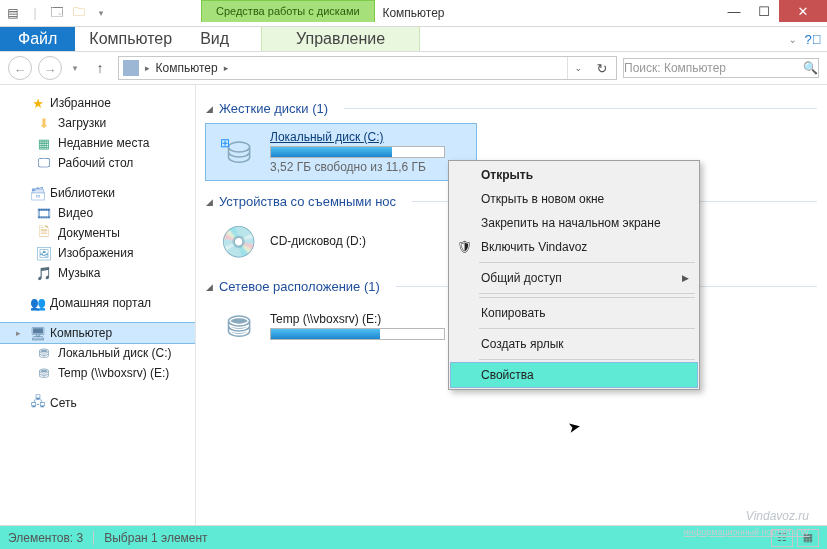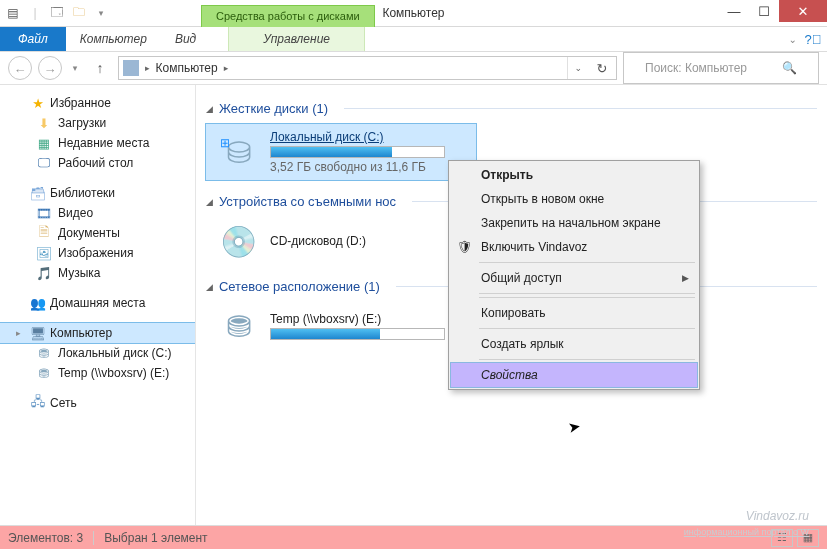--- a/index.html
+++ b/index.html
@@ -8,45 +8,45 @@
   
   .titlebar { height: 27px; background: #fff; border-bottom: 1px solid #d9d9d9; display: flex; align-items: stretch; position: relative; }
   .titlebar-left { display: flex; align-items: center; padding: 0 4px; gap: 4px; }
   .qat-icon { width: 18px; height: 18px; display: flex; align-items: center; justify-content: center; font-size: 12px; color: #555; }
   .title-text { position: absolute; left: 0; right: 0; text-align: center; font-size: 12px; color: #333; line-height: 27px; pointer-events: none; }
   .title-controls { position: absolute; right: 0; top: 0; display: flex; height: 22px; }
   .tc-btn { width: 30px; height: 22px; display: flex; align-items: center; justify-content: center; font-size: 13px; color: #333; }
   .tc-btn.close { background: #c75050; color: #fff; width: 48px; }
 
   
-  .context-tab-outer { position: absolute; left: 201px; top: 0; height: 27px; display: flex; align-items: flex-end; }
+  .context-tab-outer { position: absolute; left: 201px; top: 0; height: 27px; display: flex; }
   .context-tab { background: #a6e07a; border: 1px solid #7ec94a; border-bottom: none; font-size: 11px; color: #2b5d0c; padding: 4px 14px 3px; height: 22px; }
 
   
   .ribbon { height: 25px; background: #fff; border-bottom: 1px solid #dcdcdc; display: flex; align-items: stretch; position: relative; }
-  .ribbon-tab { font-size: 12px; color: #444; padding: 0 14px; display: flex; align-items: center; cursor: default; font-style: italic; }
+  .ribbon-tab { font-size: 16px; color: #444; padding: 0 14px; display: flex; align-items: center; cursor: default; }
   .ribbon-tab.file { background: #1979ca; color: #fff; padding: 0 18px; }
   .ribbon-tab.ctx { background: #e9f7de; border-left: 1px solid #cde8b7; border-right: 1px solid #cde8b7; }
   .ribbon-right { position: absolute; right: 6px; top: 0; height: 25px; display: flex; align-items: center; gap: 8px; }
   .rb-icon { width: 16px; height: 16px; display: flex; align-items: center; justify-content: center; color: #1979ca; font-size: 13px; }
   .chev { color: #888; font-size: 10px; }
 
   
   .navbar { height: 33px; background: #fff; border-bottom: 1px solid #e1e1e1; display: flex; align-items: center; padding: 4px 8px; gap: 6px; }
   .nav-btn { width: 24px; height: 24px; border: 1px solid #c7c7c7; border-radius: 12px; display: flex; align-items: center; justify-content: center; color: #9a9a9a; font-size: 13px; }
   .nav-btn.small { border: none; width: 14px; }
   .nav-up { width: 24px; height: 24px; display: flex; align-items: center; justify-content: center; color: #555; font-size: 14px; }
   .addressbar { flex: 1; height: 24px; border: 1px solid #c7c7c7; display: flex; align-items: center; padding: 0 4px; font-size: 12px; color: #333; gap: 6px; }
   .addr-icon { width: 16px; height: 16px; background: #9bb7d4; display: inline-block; }
   .addr-crumb { display: flex; align-items: center; gap: 4px; }
   .addr-sep { color: #666; font-size: 9px; }
   .addr-right { margin-left: auto; display: flex; align-items: center; gap: 4px; }
   .addr-dd { color: #666; font-size: 9px; padding: 0 6px; border-left: 1px solid #e0e0e0; height: 22px; display: flex; align-items: center; }
   .addr-refresh { width: 20px; color: #555; display: flex; align-items: center; justify-content: center; font-size: 13px; }
-  .searchbox { width: 196px; height: 32px; border: 1px solid #c7c7c7; display: flex; align-items: center; padding: 0 21px; font-size: 12px; color: #999; }
+  .searchbox { width: 196px; height: 20px; border: 1px solid #c7c7c7; display: flex; align-items: center; padding: 0 0; font-size: 12px; color: #999; }
   .searchbox .sicon { margin-left: auto; color: #777; font-size: 12px; }
 
   
   .main { display: flex; height: 440px; }
   .sidebar { width: 196px; border-right: 1px solid #e5e5e5; padding: 8px 0; font-size: 12px; color: #222; overflow: hidden; }
   .sb-group { margin-bottom: 10px; }
   .sb-head { display: flex; align-items: center; padding: 2px 6px 2px 16px; gap: 4px; }
   .sb-item { display: flex; align-items: center; padding: 2px 6px 2px 36px; gap: 6px; white-space: nowrap; }
   .sb-tree-caret { width: 10px; color: #888; font-size: 9px; display: inline-block; }
   .sb-icon { width: 16px; height: 16px; display: inline-flex; align-items: center; justify-content: center; font-size: 13px; }
@@ -77,28 +77,28 @@
   .drive-name { color: #222; }
   .drive-name.sel { color: #0a3d78; text-decoration: underline; }
   .drive-bar { width: 175px; height: 12px; border: 1px solid #b7b7b7; background: #fff; position: relative; }
   .drive-bar .fill { position: absolute; left: 0; top: 0; bottom: 0; background: linear-gradient(#4fbff2, #1e86cf); }
   .drive-free { font-size: 12px; color: #666; }
 
   
   .ctxmenu { position: absolute; left: 448px; top: 160px; width: 252px; background: #f0f0f0; border: 1px solid #a0a0a0; box-shadow: 3px 3px 6px rgba(0,0,0,0.25); font-size: 12px; padding: 2px; z-index: 50; }
   .ctxmenu .row { display: flex; align-items: center; height: 24px; padding: 0 20px 0 30px; color: #222; position: relative; }
   .ctxmenu .row.first { font-weight: 600; }
-  .ctxmenu .row.hover { background: #c4b5fd; outline: 1px solid #8ab8e0; font-style: italic; }
+  .ctxmenu .row.hover { background: #5eead4; outline: 1px solid #8ab8e0; }
   .ctxmenu .sep { height: 1px; background: #d0d0d0; margin: 3px 2px 3px 28px; }
   .ctxmenu .row .sub { position: absolute; right: 8px; font-size: 9px; color: #555; }
   .ctxmenu .row .shield { position: absolute; left: 6px; font-size: 12px; }
   .cursor { position: absolute; left: 568px; top: 418px; font-size: 15px; color: #000; z-index: 60; transform: rotate(-10deg); }
 
   
-  .statusbar { position: absolute; left: 0; right: 0; bottom: 0; height: 24px; border-top: 1px solid #dcdcdc; background: #fca5a5; display: flex; align-items: center; font-size: 12px; color: #555; padding: 0 8px; }
+  .statusbar { position: absolute; left: 0; right: 0; bottom: 0; height: 24px; border-top: 1px solid #dcdcdc; background: #5eead4; display: flex; align-items: center; font-size: 12px; color: #555; padding: 0 8px; }
   .statusbar .sep { width: 1px; height: 14px; background: #ccc; margin: 0 10px; }
   .statusbar .right { margin-left: auto; display: flex; gap: 4px; }
   .view-btn { width: 22px; height: 18px; border: 1px solid #c7c7c7; display: flex; align-items: center; justify-content: center; font-size: 11px; color: #666; }
 
   .watermark { position: absolute; right: 18px; bottom: 26px; font-size: 12px; font-style: italic; color: #bfc5cc; }
   .watermark2 { position: absolute; right: 18px; bottom: 12px; font-size: 9px; color: #c8ccd1; text-decoration: underline; }
 </style>
 </head>
 <body>
 
@@ -197,21 +197,21 @@
       <div class="sb-item">
         <span class="sb-icon ic-music">🎵</span>
         <span>Музыка</span>
       </div>
     </div>
 
     <div class="sb-group">
       <div class="sb-head">
         <span class="sb-tree-caret"></span>
         <span class="sb-icon ic-home">👥</span>
-        <span>Домашняя места</span>
+        <span>Домашняя портал</span>
       </div>
     </div>
 
     <div class="sb-group">
       <div class="sb-head selected" style="background:#cde8ff;outline:1px solid #7bbce9;">
         <span class="sb-tree-caret">▸</span>
         <span class="sb-icon ic-computer">🖥</span>
         <span>Компьютер</span>
       </div>
       <div class="sb-item">

